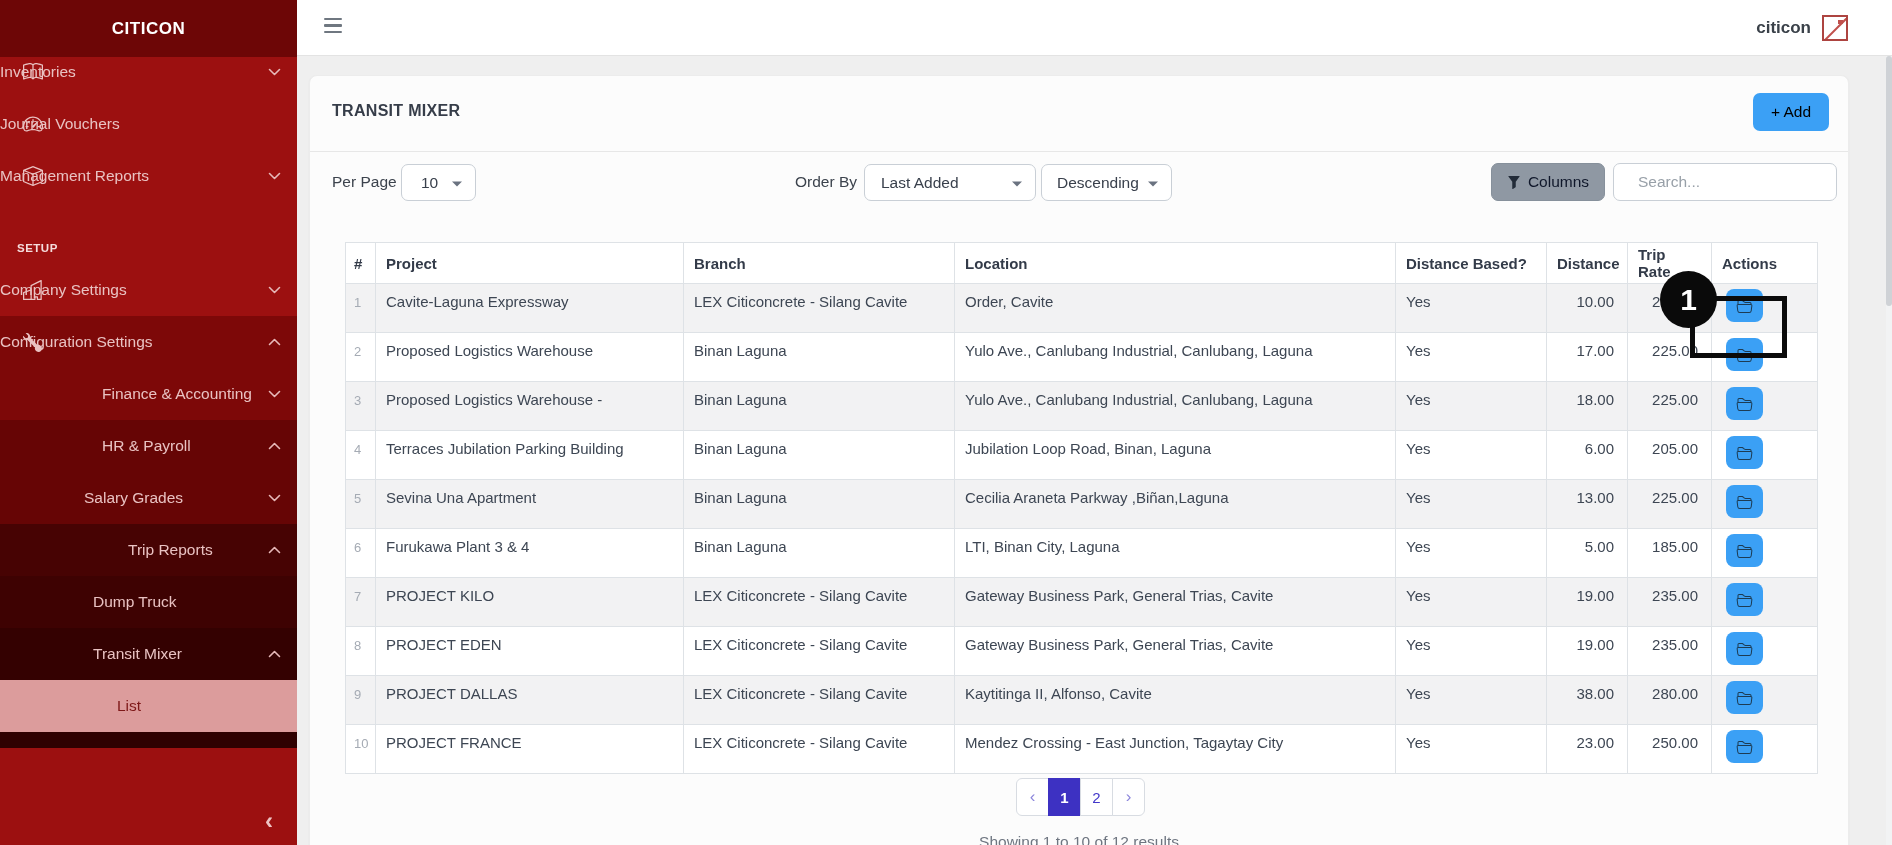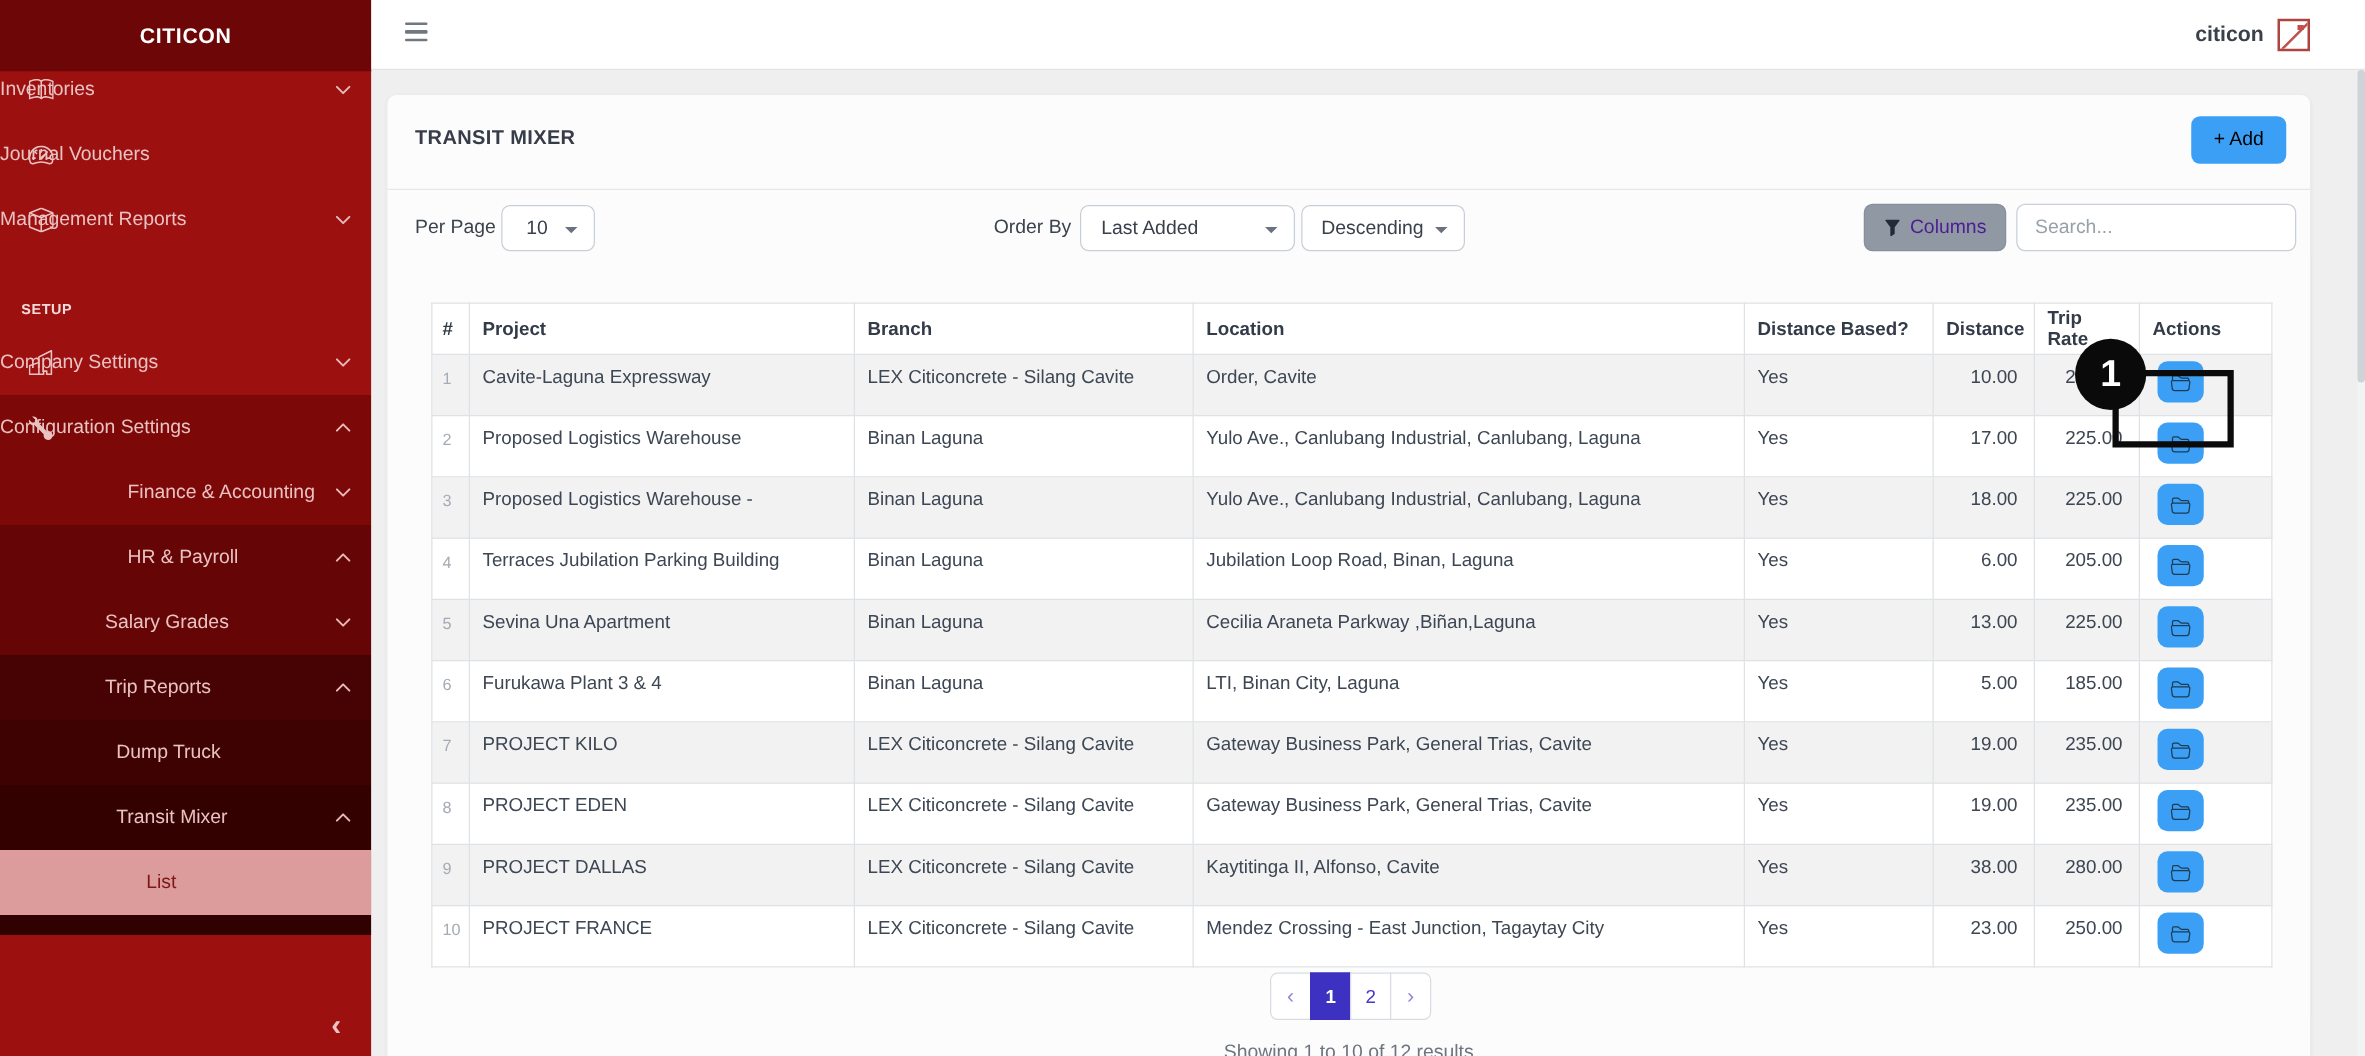--- a/index.html
+++ b/index.html
@@ -55,23 +55,23 @@
          display:flex; align-items:center; font-size:15.5px; color:#39404c; cursor:pointer; }
   .sel .caret { position:absolute; right:13px; top:50%; transform:translateY(-30%); width:0; height:0;
                 border-left:5px solid transparent; border-right:5px solid transparent; border-top:5.5px solid #6a7280; }
   .sel-perpage { left:91px; width:75px; padding-left:19px; }
   .lbl-perpage { left:22px; }
   .lbl-orderby { left:485px; }
   .sel-orderby { left:554px; width:172px; padding-left:16px; }
   .sel-dir { left:731px; width:131px; padding-left:15px; }
   .cols-btn { position:absolute; left:1181px; top:87px; width:114px; height:38px; background:#8f98a3;
               border:1px solid #86909b; border-radius:7px; display:flex; align-items:center; justify-content:center;
-              gap:7px; font-size:15.5px; color:#4c1d95; font-family:inherit; cursor:pointer; }
+              gap:7px; font-size:15.5px; color:#0f172a; font-family:inherit; cursor:pointer; }
   .search-box { position:absolute; left:1303px; top:87px; width:224px; height:38px; border:1px solid #c9cfd6;
-                border-radius:7px; background:#fff; padding:0 14px; font-size:15.5px; color:#0f766e; font-family:inherit; }
+                border-radius:7px; background:#fff; padding:0 24px; font-size:15.5px; color:#0f766e; font-family:inherit; }
   .search-box::placeholder { color:#98a0a8; }
 
   
   .tbl { position:absolute; left:35px; top:166px; width:1472px; border-collapse:collapse; table-layout:fixed; }
   .tbl th, .tbl td { border:1px solid #dee2e6; text-align:left; font-size:15px; }
   .tbl th { height:27px; padding:3px 10px; color:#333b49; font-weight:bold; background:#fff; }
   .tbl td { height:49px; padding:9px 10px; vertical-align:top; color:#3d4653; background:#fff; }
   .tbl tbody tr:nth-child(odd) td { background:#f2f2f3; }
   td.c-num { color:#a5abb4; font-size:13px; padding-top:11px; padding-left:8px; }
   th.h-num { padding-left:8px; }
@@ -188,21 +188,21 @@
           </span>
         </div>
         <div class="sb-item lvl3" style="background: rgb(102, 5, 5);">
           <span class="sb-label">Salary Grades</span>
           <span class="sb-chev">
             <svg width="13" height="9" viewBox="0 0 13 9">
               <polyline points="1.5,2 6.5,7 11.5,2" fill="none" stroke="#e7b9b9" stroke-width="1.6" stroke-linecap="round" stroke-linejoin="round"></polyline>
             </svg>
           </span>
         </div>
-        <div class="sb-item lvl3" style="background: rgb(71, 3, 3);">
+        <div class="sb-item lvl3" style="background: rgb(71, 3, 3); padding-left: 44px;">
           <span class="sb-label">Trip Reports</span>
           <span class="sb-chev">
             <svg width="13" height="9" viewBox="0 0 13 9">
               <polyline points="1.5,2 6.5,7 11.5,2" fill="none" stroke="#e7b9b9" stroke-width="1.6" stroke-linecap="round" stroke-linejoin="round" transform="rotate(180 6.5 4.5)"></polyline>
             </svg>
           </span>
         </div>
         <div class="sb-item lvl4" style="background: rgb(62, 2, 2);">
           <span class="sb-label">Dump Truck</span>
         </div>

